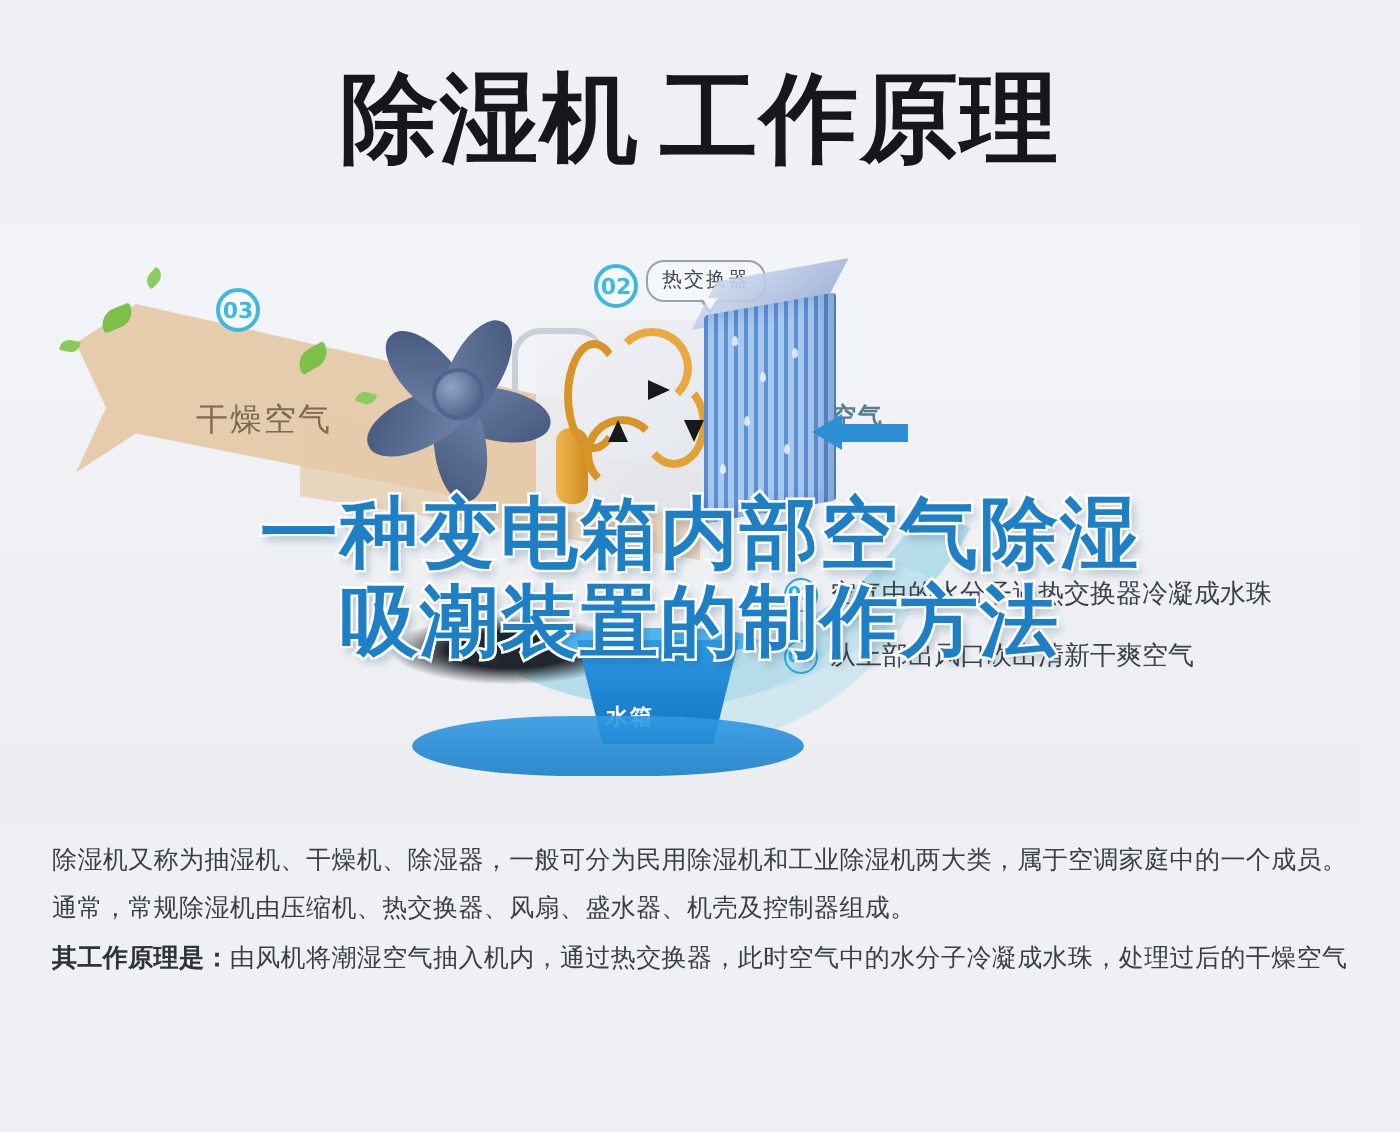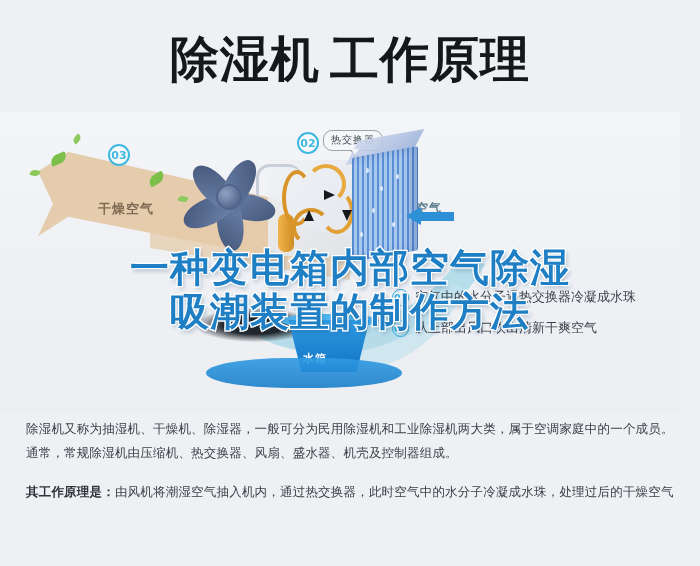--- a/index.html
+++ b/index.html
@@ -79,21 +79,21 @@
     position:absolute;
     left:150px; top:92px;
     width:200px; height:76px;
     background:#e6cba9;
     clip-path:polygon(0% 0%, 100% 42%, 100% 100%, 0% 58%);
     opacity:.75;
   }
 
   .label-dry {
     position:absolute; left:98px; top:88px;
-    font-size:13px; color:#7d6a52; font-weight:bold;
+    font-size:16px; color:#7d6a52; font-weight:normal;
     letter-spacing:1px;
     font-family:"DejaVu Sans",sans-serif;
   }
   .label-humid {
     position:absolute; left:390px; top:88px;
     font-size:12px; color:#5a7d8c; font-weight:bold;
     letter-spacing:1px;
     font-family:"DejaVu Sans",sans-serif;
   }
 
@@ -332,24 +332,24 @@
 
   
   .copy {
     position:absolute; left:0; top:418px; width:700px;
     padding:0 26px;
   }
   .copy p {
     font-size:12.5px;
     line-height:1.95;
     color:#3a3f45;
-    font-family:Liberation Mono, monospace;
+    font-family:Liberation Serif, serif;
     letter-spacing:.2px;
   }
-  .copy .block2 { margin-top:14px; }
+  .copy .block2 { }
   .copy .lead { font-weight:bold; color:#2f343a; }
 
   .divider {
     position:absolute; left:0; top:408px; width:700px; height:1px;
     background:transparent;
   }
 </style>
 </head>
 <body>
 

